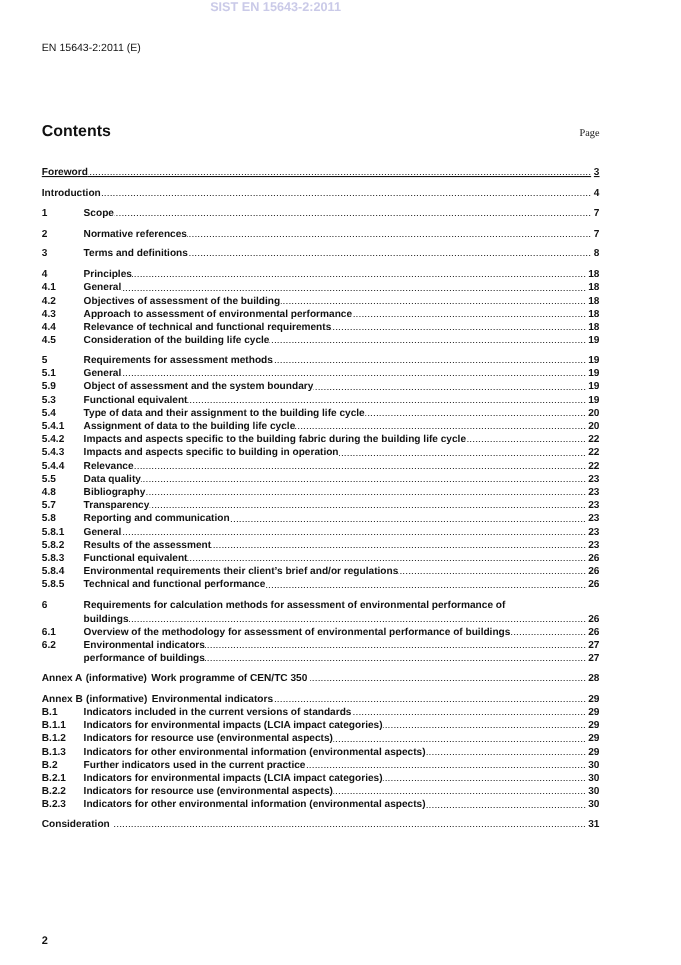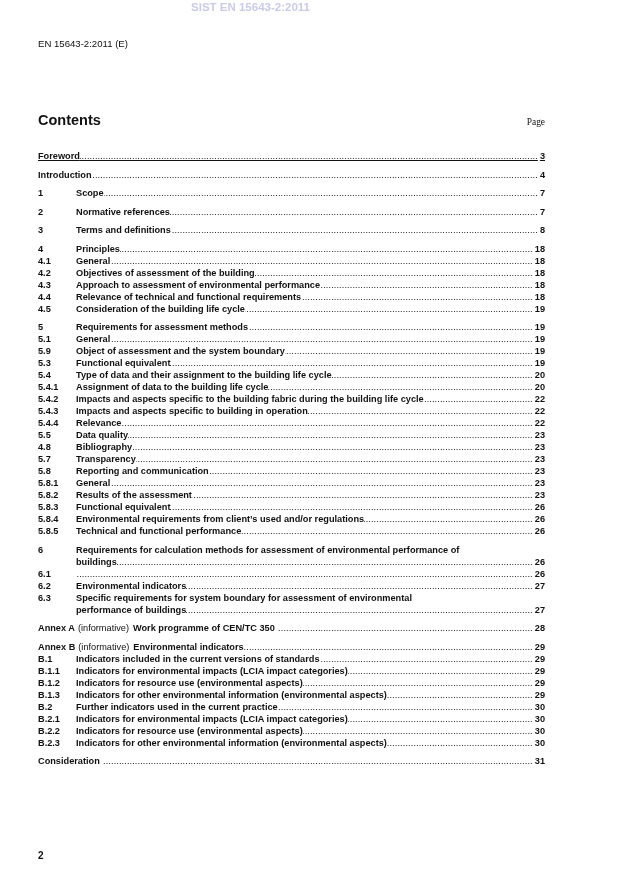--- a/index.html
+++ b/index.html
@@ -9,21 +9,21 @@
                font-size:11.5px; font-weight:bold; color:#cacae8; line-height:14px; }
   .doc-id { position:absolute; top:38px; left:38px; font-size:9.6px; font-weight:normal; line-height:12px; }
   .contents-title { position:absolute; top:111px; left:38px; font-size:14.5px; font-weight:bold; line-height:18px; }
   .page-label { position:absolute; top:116px; right:74px; font-size:9.4px; line-height:12px;font-family:Liberation Serif, serif; }
   .toc { position:absolute; top:150px; left:38px; width:507px; }
   .group { margin-top:6.5px; }
   .group:first-child { margin-top:0;text-decoration:underline; }
   .row { display:flex; height:12px; line-height:12px; font-size:9.2px; font-weight:bold; white-space:nowrap; }
   .num { flex:0 0 38px; }
   .title { flex:0 0 auto; }
-  .norm { font-weight:normal; }
+  .norm { font-weight:bold; }
   .leader { flex:1 1 auto; min-width:4px; overflow:hidden; white-space:nowrap; direction:rtl;
             font-weight:normal; letter-spacing:0.1px; }
   .leader::before { content:"................................................................................................................................................................................................................................................................................................"; }
   .pg { flex:0 0 auto; padding-left:2px; text-align:right; }
   .footer-page { position:absolute; top:850px; left:38px; font-size:10px; font-weight:bold; line-height:12px; }
 </style>
 </head>
 <body>
 
 <div class="watermark">SIST EN 15643-2:2011</div>
@@ -207,21 +207,21 @@
         <span class="pg">23</span>
       </div>
     <div class="row">
         <span class="num">5.8.3</span>
         <span class="title">Functional equivalent</span>
         <span class="leader"></span>
         <span class="pg">26</span>
       </div>
     <div class="row">
         <span class="num">5.8.4</span>
-        <span class="title">Environmental requirements from client’s used and/or regulations</span>
+        <span class="title">Environmental requirements their client’s brief and/or regulations</span>
         <span class="leader"></span>
         <span class="pg">26</span>
       </div>
     <div class="row">
         <span class="num">5.8.5</span>
         <span class="title">Technical and functional performance</span>
         <span class="leader"></span>
         <span class="pg">26</span>
       </div>
   </div>
@@ -232,32 +232,29 @@
         <span class="title">Requirements for calculation methods for assessment of environmental performance of</span>
       </div>
     <div class="row">
         <span class="num"></span>
         <span class="title">buildings</span>
         <span class="leader"></span>
         <span class="pg">26</span>
       </div>
     <div class="row">
         <span class="num">6.1</span>
+        <span class="title">Overview of the methodology for assessment of environmental performance of buildings</span>
         <span class="leader"></span>
         <span class="pg">26</span>
       </div>
     <div class="row">
         <span class="num">6.2</span>
         <span class="title">Environmental indicators</span>
         <span class="leader"></span>
         <span class="pg">27</span>
-      </div>
-    <div class="row">
-        <span class="num">6.3</span>
-        <span class="title">Specific requirements for system boundary for assessment of environmental</span>
       </div>
     <div class="row">
         <span class="num"></span>
         <span class="title">performance of buildings</span>
         <span class="leader"></span>
         <span class="pg">27</span>
       </div>
   </div>
 
   <div class="group">

